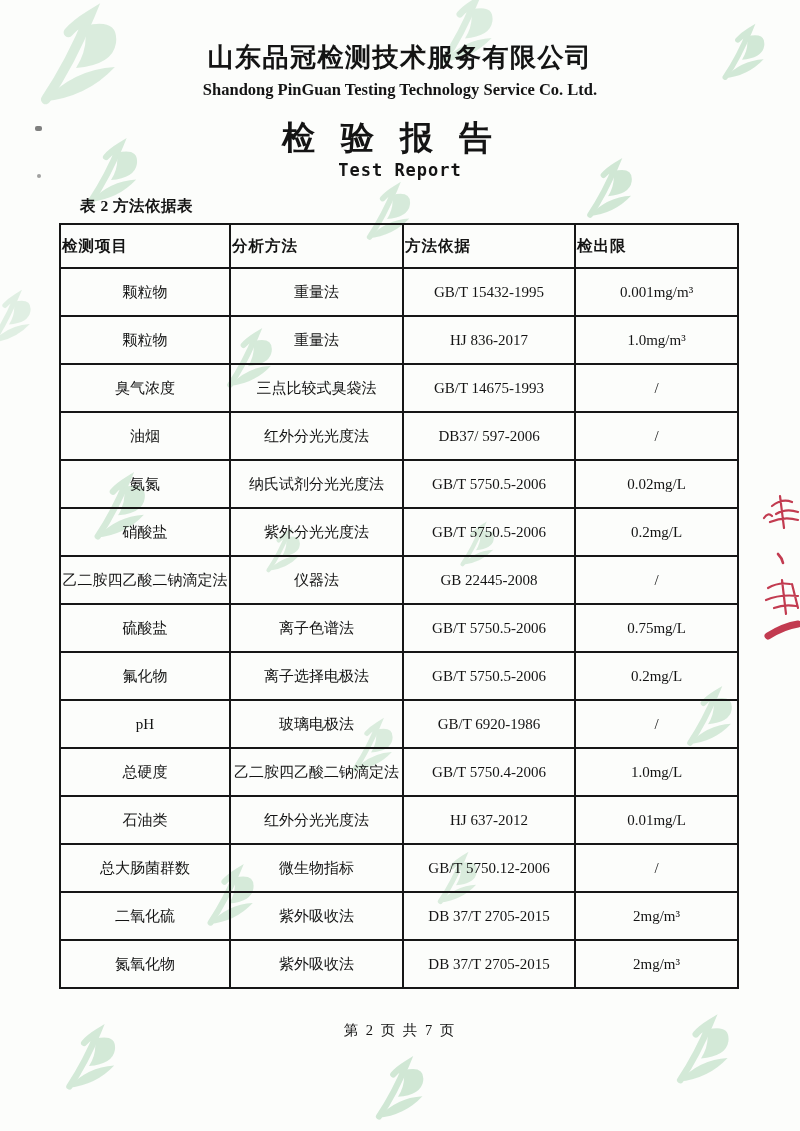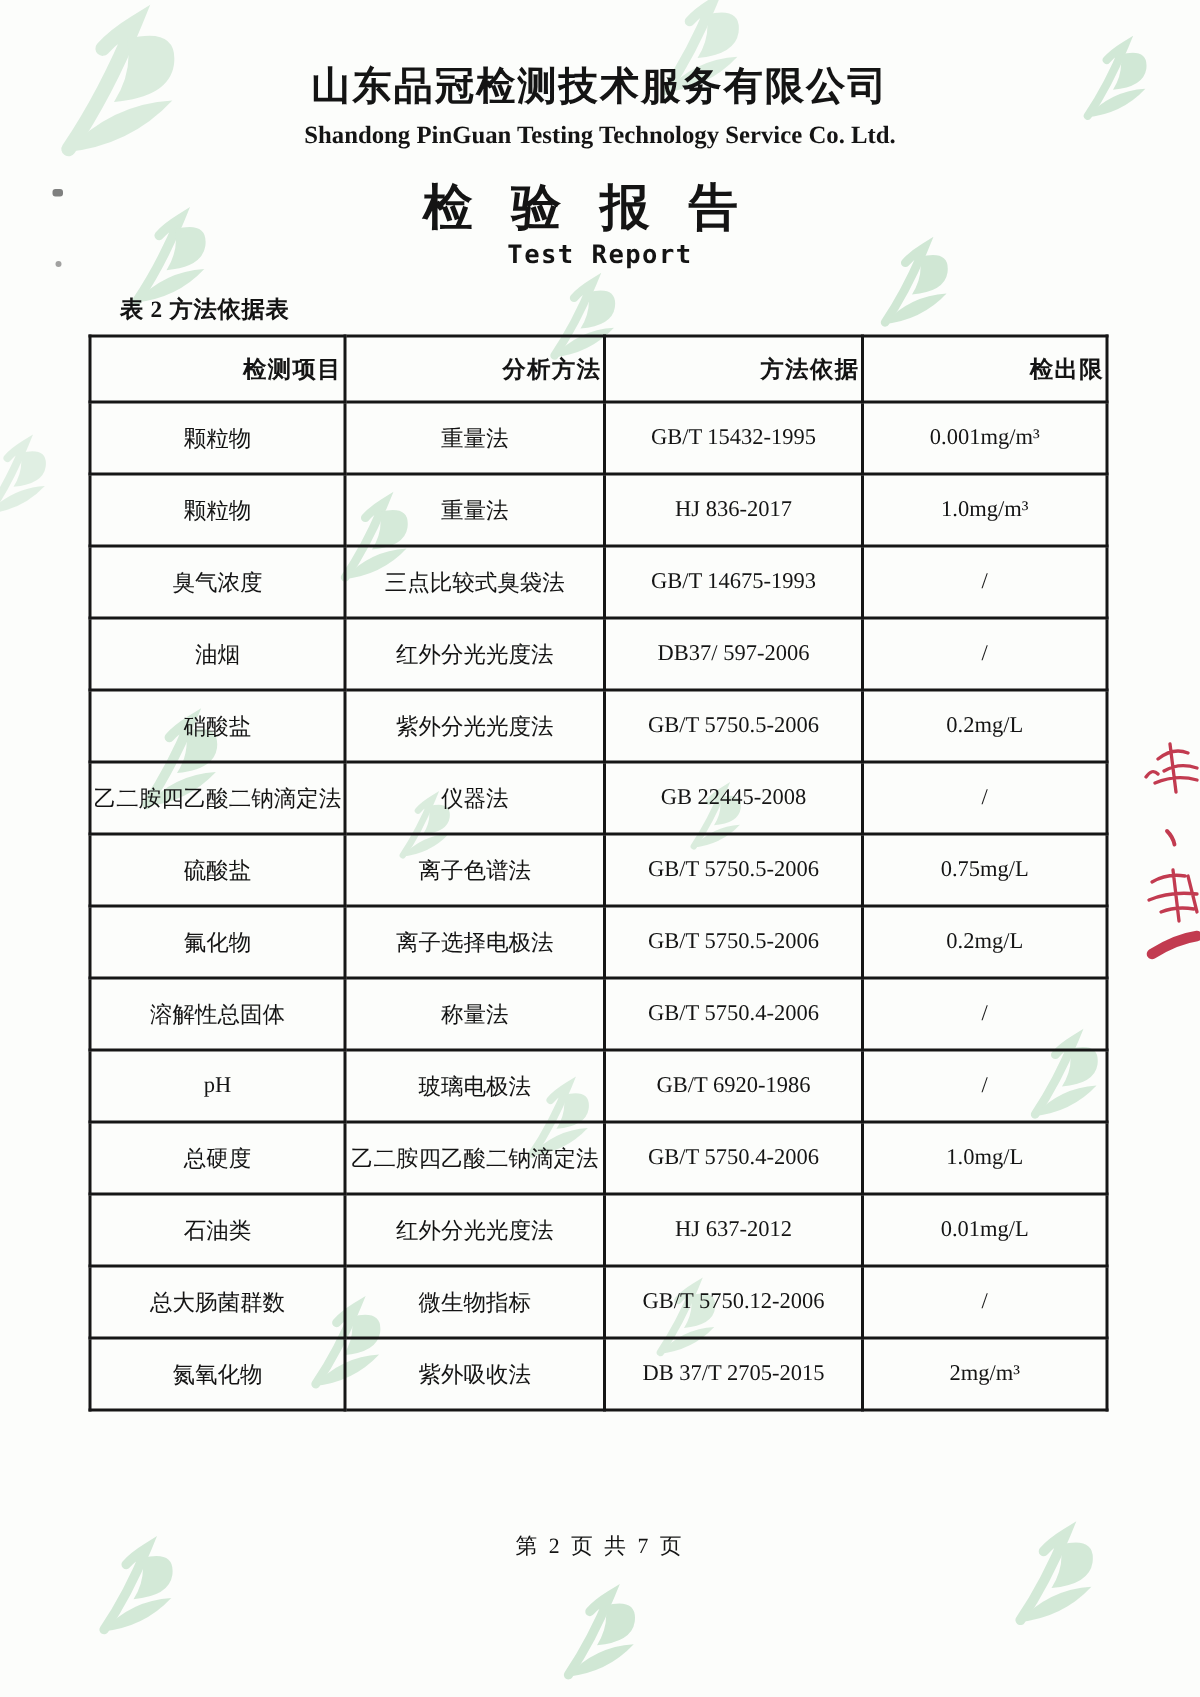--- a/index.html
+++ b/index.html
@@ -13,21 +13,21 @@
   .abs{position:absolute;}
   .centered{left:0;width:800px;text-align:center;}
   .company-cn{top:40px;font-size:26px;font-weight:700;letter-spacing:1.5px;}
   .company-en{top:80px;font-size:16.5px;font-weight:700;font-family:"Liberation Serif",serif;}
   .report-cn{top:116px;font-size:33px;font-weight:700;letter-spacing:26px;box-sizing:border-box;}
   .report-en{top:160px;font-size:17px;font-weight:700;font-family:"DejaVu Sans Mono",monospace;letter-spacing:1px;}
   .tbl-caption{left:80px;top:196px;font-size:15.5px;font-weight:700;letter-spacing:.5px;}
   .tbl-wrap{left:59px;top:223px;width:678px;}
   table{border-collapse:collapse;table-layout:fixed;width:678px;}
   table,th,td{border:2px solid #161616;}
-  th{height:40px;font-size:15.5px;font-weight:700;text-align:right;letter-spacing:1px;}
+  th{height:40px;font-size:15.5px;font-weight:700;text-align:left;letter-spacing:1px;}
   td{height:44px;font-size:15px;text-align:center;white-space:nowrap;overflow:hidden;font-family:"Liberation Serif",serif;}
   .page-footer{top:1021px;font-size:14.5px;letter-spacing:2px;font-weight:500;}
   .watermark{position:absolute;color:var(--wm,#a8d4b2);pointer-events:none;}
   .stamp{position:absolute;right:0;top:488px;pointer-events:none;}
   .speck{position:absolute;background:#555;}
   .speck1{left:35px;top:126px;width:7px;height:5px;border-radius:2px;opacity:.75;}
   .speck2{left:37px;top:174px;width:4px;height:4px;border-radius:50%;opacity:.55;}
 </style>
 </head>
 <body style="--wm: #a8d4b2; --ink: #141414;">
@@ -139,20 +139,26 @@
           <td>GB/T 14675-1993</td>
           <td>/</td>
         </tr>
         <tr>
           <td>油烟</td>
           <td>红外分光光度法</td>
           <td>DB37/ 597-2006</td>
           <td>/</td>
         </tr>
         <tr>
+          <td>氨氮</td>
+          <td>纳氏试剂分光光度法</td>
+          <td>GB/T 5750.5-2006</td>
+          <td>0.02mg/L</td>
+        </tr>
+        <tr>
           <td>硝酸盐</td>
           <td>紫外分光光度法</td>
           <td>GB/T 5750.5-2006</td>
           <td>0.2mg/L</td>
         </tr>
         <tr>
           <td>乙二胺四乙酸二钠滴定法</td>
           <td>仪器法</td>
           <td>GB 22445-2008</td>
           <td>/</td>
@@ -161,26 +167,20 @@
           <td>硫酸盐</td>
           <td>离子色谱法</td>
           <td>GB/T 5750.5-2006</td>
           <td>0.75mg/L</td>
         </tr>
         <tr>
           <td>氟化物</td>
           <td>离子选择电极法</td>
           <td>GB/T 5750.5-2006</td>
           <td>0.2mg/L</td>
-        </tr>
-        <tr>
-          <td>溶解性总固体</td>
-          <td>称量法</td>
-          <td>GB/T 5750.4-2006</td>
-          <td>/</td>
         </tr>
         <tr>
           <td>pH</td>
           <td>玻璃电极法</td>
           <td>GB/T 6920-1986</td>
           <td>/</td>
         </tr>
         <tr>
           <td>总硬度</td>
           <td>乙二胺四乙酸二钠滴定法</td>
@@ -191,20 +191,26 @@
           <td>石油类</td>
           <td>红外分光光度法</td>
           <td>HJ 637-2012</td>
           <td>0.01mg/L</td>
         </tr>
         <tr>
           <td>总大肠菌群数</td>
           <td>微生物指标</td>
           <td>GB/T 5750.12-2006</td>
           <td>/</td>
+        </tr>
+        <tr>
+          <td>二氧化硫</td>
+          <td>紫外吸收法</td>
+          <td>DB 37/T 2705-2015</td>
+          <td>2mg/m³</td>
         </tr>
         <tr>
           <td>氮氧化物</td>
           <td>紫外吸收法</td>
           <td>DB 37/T 2705-2015</td>
           <td>2mg/m³</td>
         </tr>
       </tbody>
   </table>
 </div>

